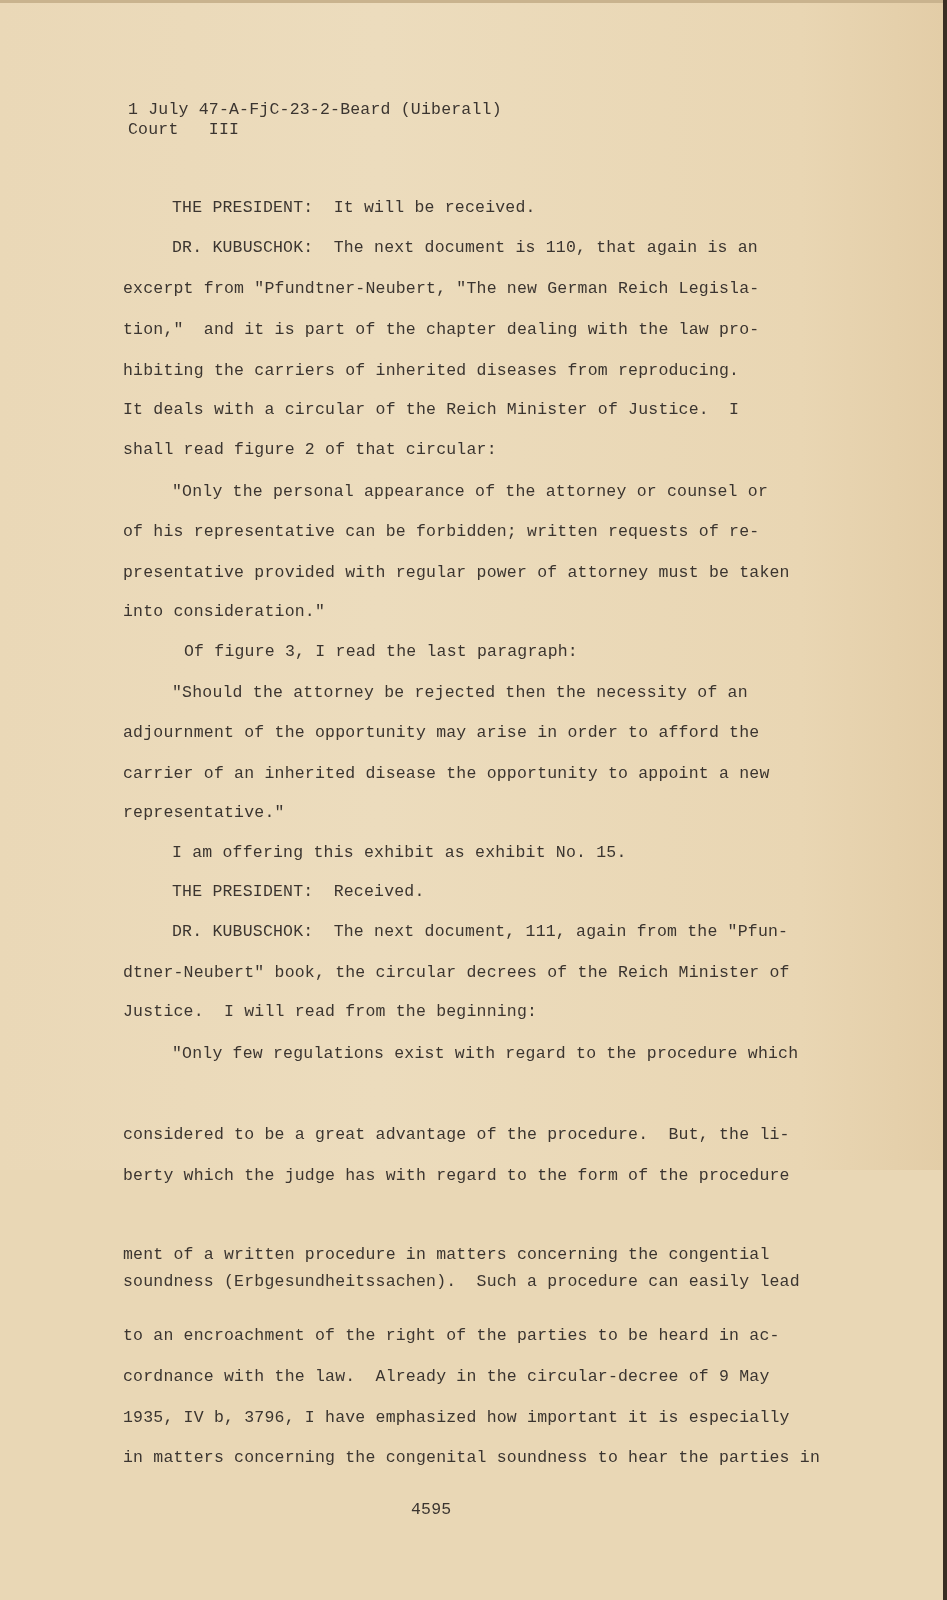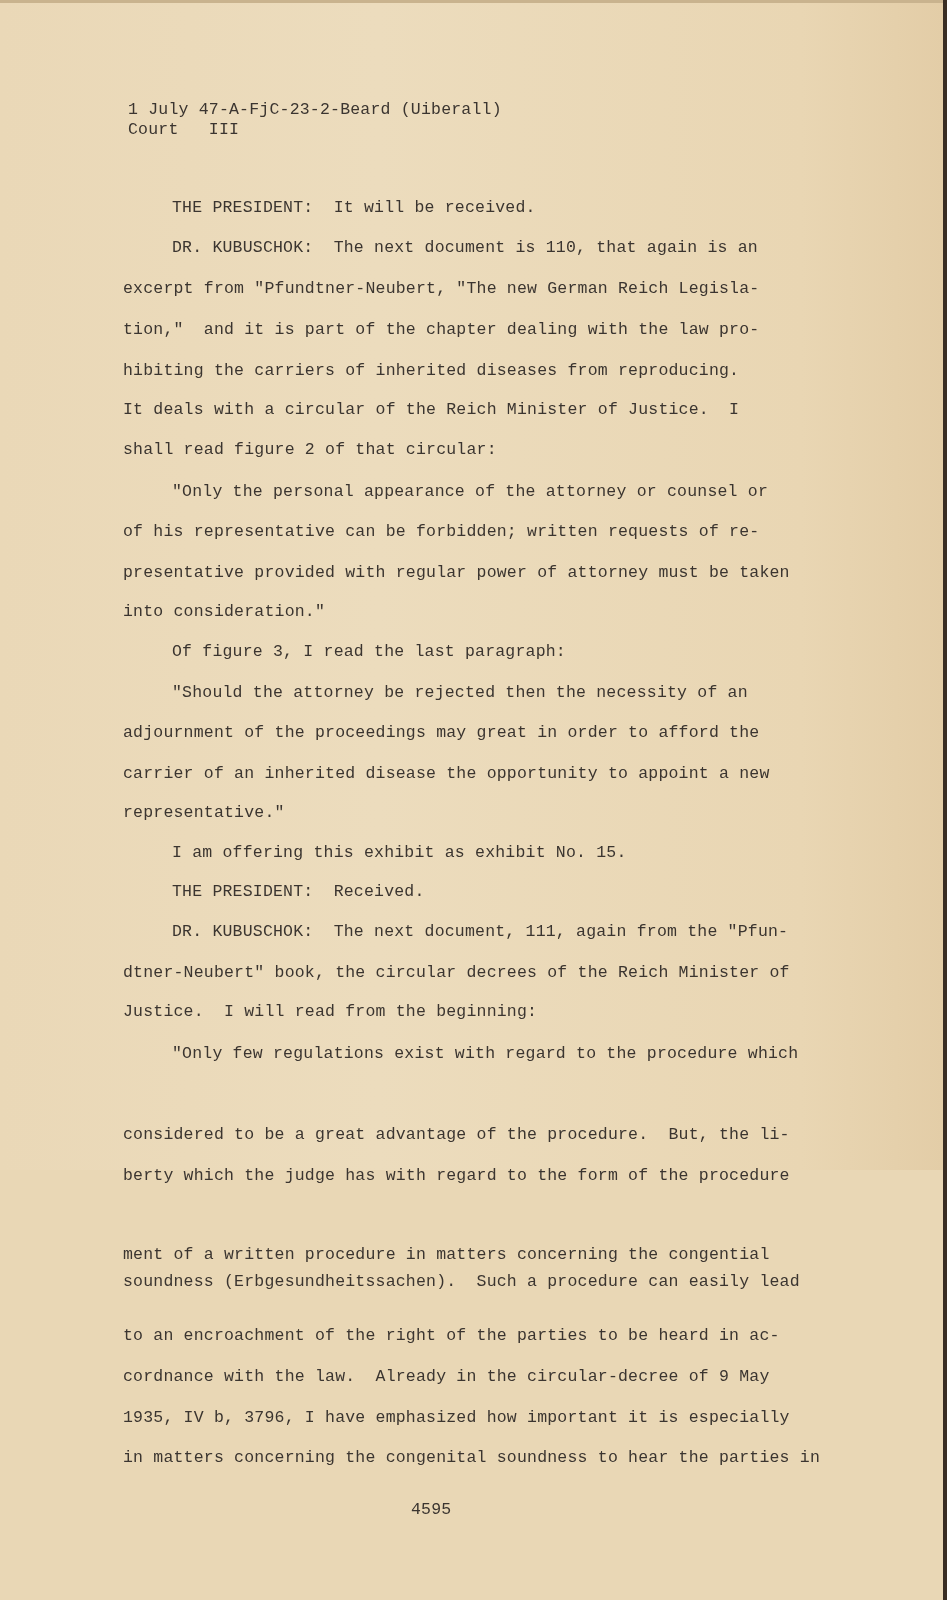--- a/index.html
+++ b/index.html
@@ -49,23 +49,23 @@
   <div class="typed line indent" style="top:238px;">DR. KUBUSCHOK:  The next document is 110, that again is an</div>
   <div class="typed line" style="top:279px;">excerpt from "Pfundtner-Neubert, "The new German Reich Legisla-</div>
   <div class="typed line" style="top:320px;">tion,"  and it is part of the chapter dealing with the law pro-</div>
   <div class="typed line" style="top:361px;">hibiting the carriers of inherited diseases from reproducing.</div>
   <div class="typed line" style="top:400px;">It deals with a circular of the Reich Minister of Justice.  I</div>
   <div class="typed line" style="top:440px;">shall read figure 2 of that circular:</div>
   <div class="typed line indent" style="top:482px;">"Only the personal appearance of the attorney or counsel or</div>
   <div class="typed line" style="top:522px;">of his representative can be forbidden; written requests of re-</div>
   <div class="typed line" style="top:563px;">presentative provided with regular power of attorney must be taken</div>
   <div class="typed line" style="top:602px;">into consideration."</div>
-  <div class="typed line indent" style="top:642px;">Of figure 3, I read the last paragraph:</div>
+  <div class="typed line indent" style="top:642px;margin-left:12px;">Of figure 3, I read the last paragraph:</div>
   <div class="typed line indent" style="top:683px;">"Should the attorney be rejected then the necessity of an</div>
-  <div class="typed line" style="top:723px;">adjournment of the proceedings may great in order to afford the</div>
+  <div class="typed line" style="top:723px;">adjournment of the opportunity may arise in order to afford the</div>
   <div class="typed line" style="top:764px;">carrier of an inherited disease the opportunity to appoint a new</div>
   <div class="typed line" style="top:803px;">representative."</div>
   <div class="typed line indent" style="top:843px;">I am offering this exhibit as exhibit No. 15.</div>
   <div class="typed line indent" style="top:882px;">THE PRESIDENT:  Received.</div>
   <div class="typed line indent" style="top:922px;">DR. KUBUSCHOK:  The next document, 111, again from the "Pfun-</div>
   <div class="typed line" style="top:963px;">dtner-Neubert" book, the circular decrees of the Reich Minister of</div>
   <div class="typed line" style="top:1002px;">Justice.  I will read from the beginning:</div>
   <div class="typed line indent" style="top:1044px;">"Only few regulations exist with regard to the procedure which</div>
   <div class="typed line" style="top:1125px;">considered to be a great advantage of the procedure.  But, the li-</div>
   <div class="typed line" style="top:1166px;">berty which the judge has with regard to the form of the procedure</div>

